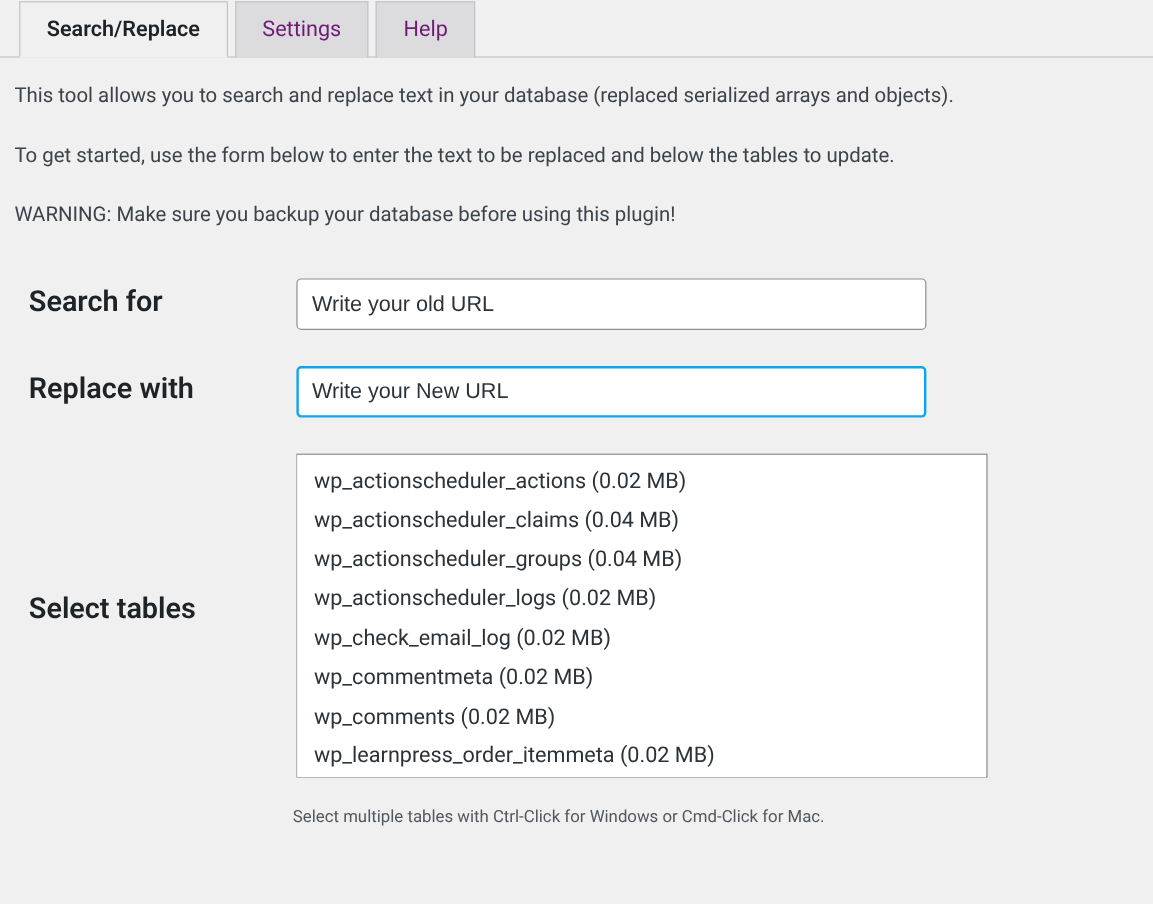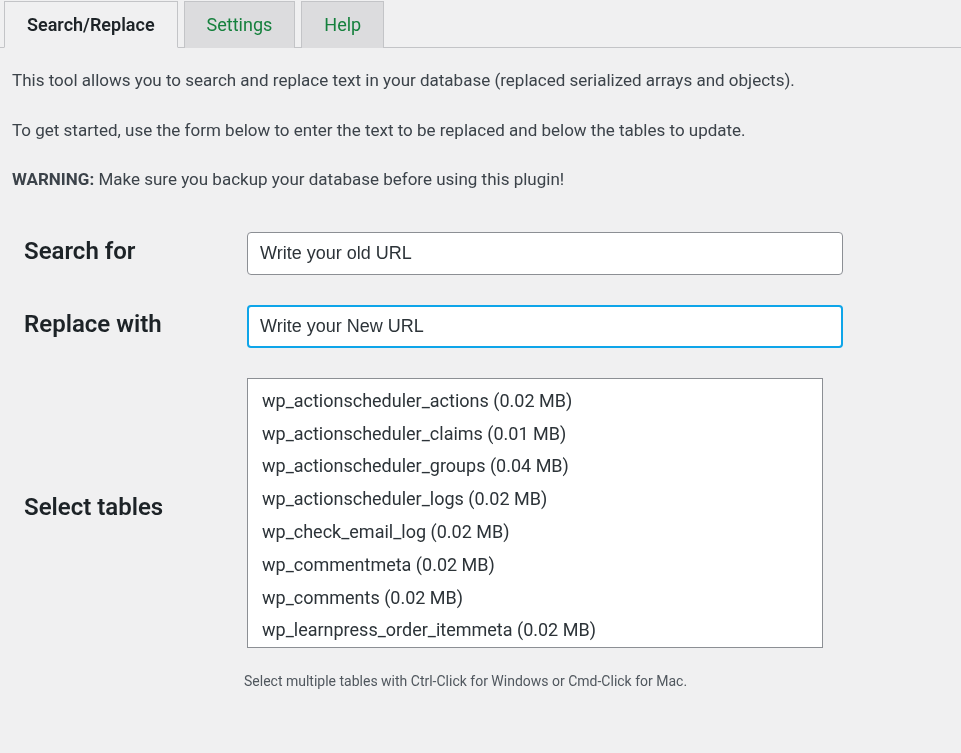--- a/index.html
+++ b/index.html
@@ -11,52 +11,52 @@
       font-family: -apple-system, BlinkMacSystemFont, "Segoe UI", Roboto, Oxygen-Sans, Ubuntu, Cantarell, "Helvetica Neue", sans-serif;
       background: #f0f0f1;
       color: #3c434a;
       font-size: 14px;
       padding: 0;
       width: 961px;
     }
     .tabs {
       display: flex;
       border-bottom: 1px solid #c3c4c7;
-      padding-left: 4px;
+      padding-left: 16px;
     }
     .tab {
       padding: 12px 22px;
       background: #dcdcde;
       border: 1px solid #c3c4c7;
       border-bottom: none;
       margin-right: 6px;
       margin-left: 0;
       font-size: 18px;
-      color: #15803d;
+      color: #701a75;
       cursor: pointer;
       position: relative;
       top: 1px;
     }
     .tab.active {
       background: #f0f0f1;
       border-bottom: 1px solid #f0f0f1;
       color: #1d2327;
       font-weight: 600;
     }
     .content {
       padding: 20px 12px 12px 12px;
     }
     .content p {
       font-size: 17px;
       color: #3c434a;
       margin-bottom: 24px;
       line-height: 1.5;
     }
     .content p strong {
-      font-weight: 700;
+      font-weight: 400;
       text-align: center;
     }
     .form-table {
       width: 100%;
       border-collapse: collapse;
       margin-top: 20px;
     }
     .form-table th {
       text-align: left;
       vertical-align: top;
@@ -64,21 +64,21 @@
       width: 225px;
       font-size: 24px;
       font-weight: 600;
       color: #1d2327;
     }
     .form-table td {
       padding: 15px 10px;
       vertical-align: top;
     }
     .regular-text {
-      width: 596px;
+      width: 525px;
       padding: 8px 12px;
       font-size: 18px;
       border: 1px solid #8c8f94;
       border-radius: 4px;
       background: #fff;
       color: #2c3338;
       line-height: 1.4;
     }
     .regular-text.focused {
       border: 2px solid #0ea5e9;
@@ -155,21 +155,21 @@
       <th>Replace with</th>
       <td>
         <input type="text" class="regular-text focused" value="Write your New URL" style="">
       </td>
     </tr>
     <tr class="select-row">
       <th>Select tables</th>
       <td>
         <div class="table-select" id="tables-list">
               <div class="option">wp_actionscheduler_actions (0.02 MB)</div>
-              <div class="option">wp_actionscheduler_claims (0.01 MB)</div>
+              <div class="option">wp_actionscheduler_claims (0.04 MB)</div>
               <div class="option">wp_actionscheduler_groups (0.04 MB)</div>
               <div class="option">wp_actionscheduler_logs (0.02 MB)</div>
               <div class="option">wp_check_email_log (0.02 MB)</div>
               <div class="option">wp_commentmeta (0.02 MB)</div>
               <div class="option">wp_comments (0.02 MB)</div>
               <div class="option">wp_learnpress_order_itemmeta (0.02 MB)</div>
               <div class="option">wp_learnpress_order_items (0.02 MB)</div>
             </div>
         <div class="help-text">Select multiple tables with Ctrl-Click for Windows or Cmd-Click for Mac.</div>
       </td>

